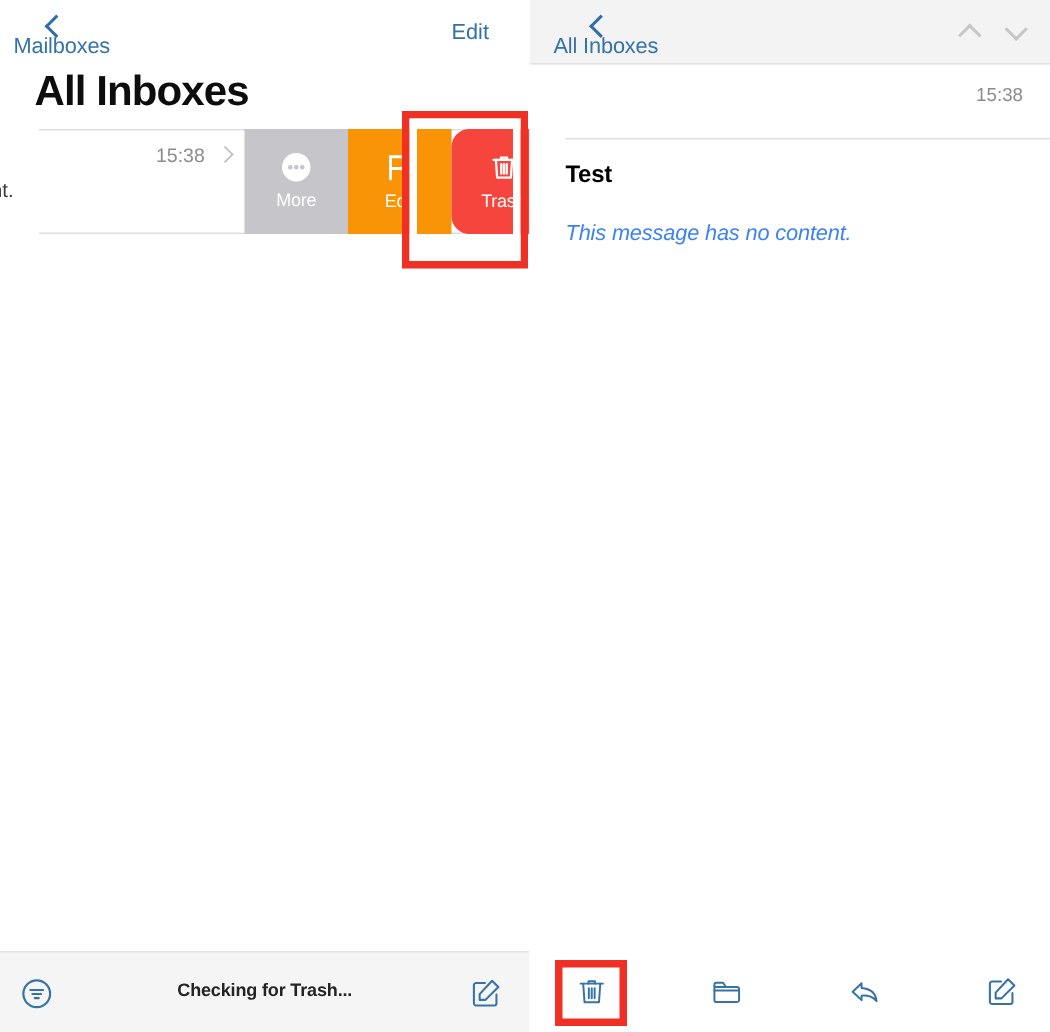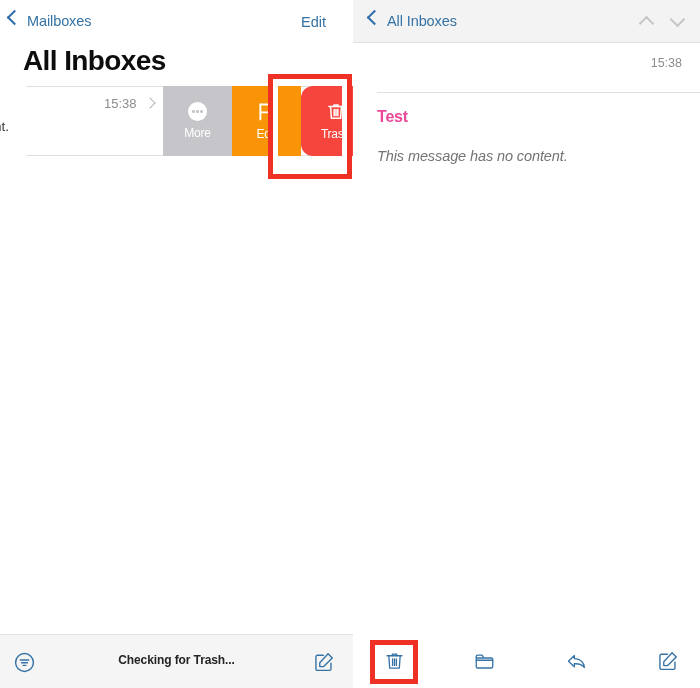--- a/index.html
+++ b/index.html
@@ -47,24 +47,26 @@
     position: absolute;
     left: 0;
     top: 0;
     width: 353px;
     height: 40px;
     background: #ffffff;
   }
   .back-link {
     position: absolute;
     display: flex;
+    align-items: center;
     color: #3572A5;
     font-size: 14.5px;
     letter-spacing: -0.1px;
     cursor: pointer;
+    flex-direction: column;
   }
   .nav-left .back-link {
     left: 9px;
     top: 13px;
   }
   .chev-back {
     display: inline-block;
     width: 9px;
     height: 9px;
     border-left: 2.2px solid #2F6CA8;
@@ -281,30 +283,30 @@
     width: 323px;
     height: 1px;
     background: #e0e0e0;
   }
   .msg-subject {
     position: absolute;
     left: 24px;
     top: 108px;
     font-size: 16px;
     font-weight: bold;
-    color: #ec4899;
+    color: #000000;
     letter-spacing: -0.2px;
   }
   .msg-body {
     position: absolute;
     left: 24px;
     top: 148px;
     font-size: 14.5px;
     font-style: italic;
-    color: #737373;
+    color: #3b82f6;
     letter-spacing: -0.1px;
   }
 
   
   .toolbar {
     position: absolute;
     bottom: 0;
     height: 53px;
     background: #F5F5F5;
     border-top: 1px solid #e3e3e3;

